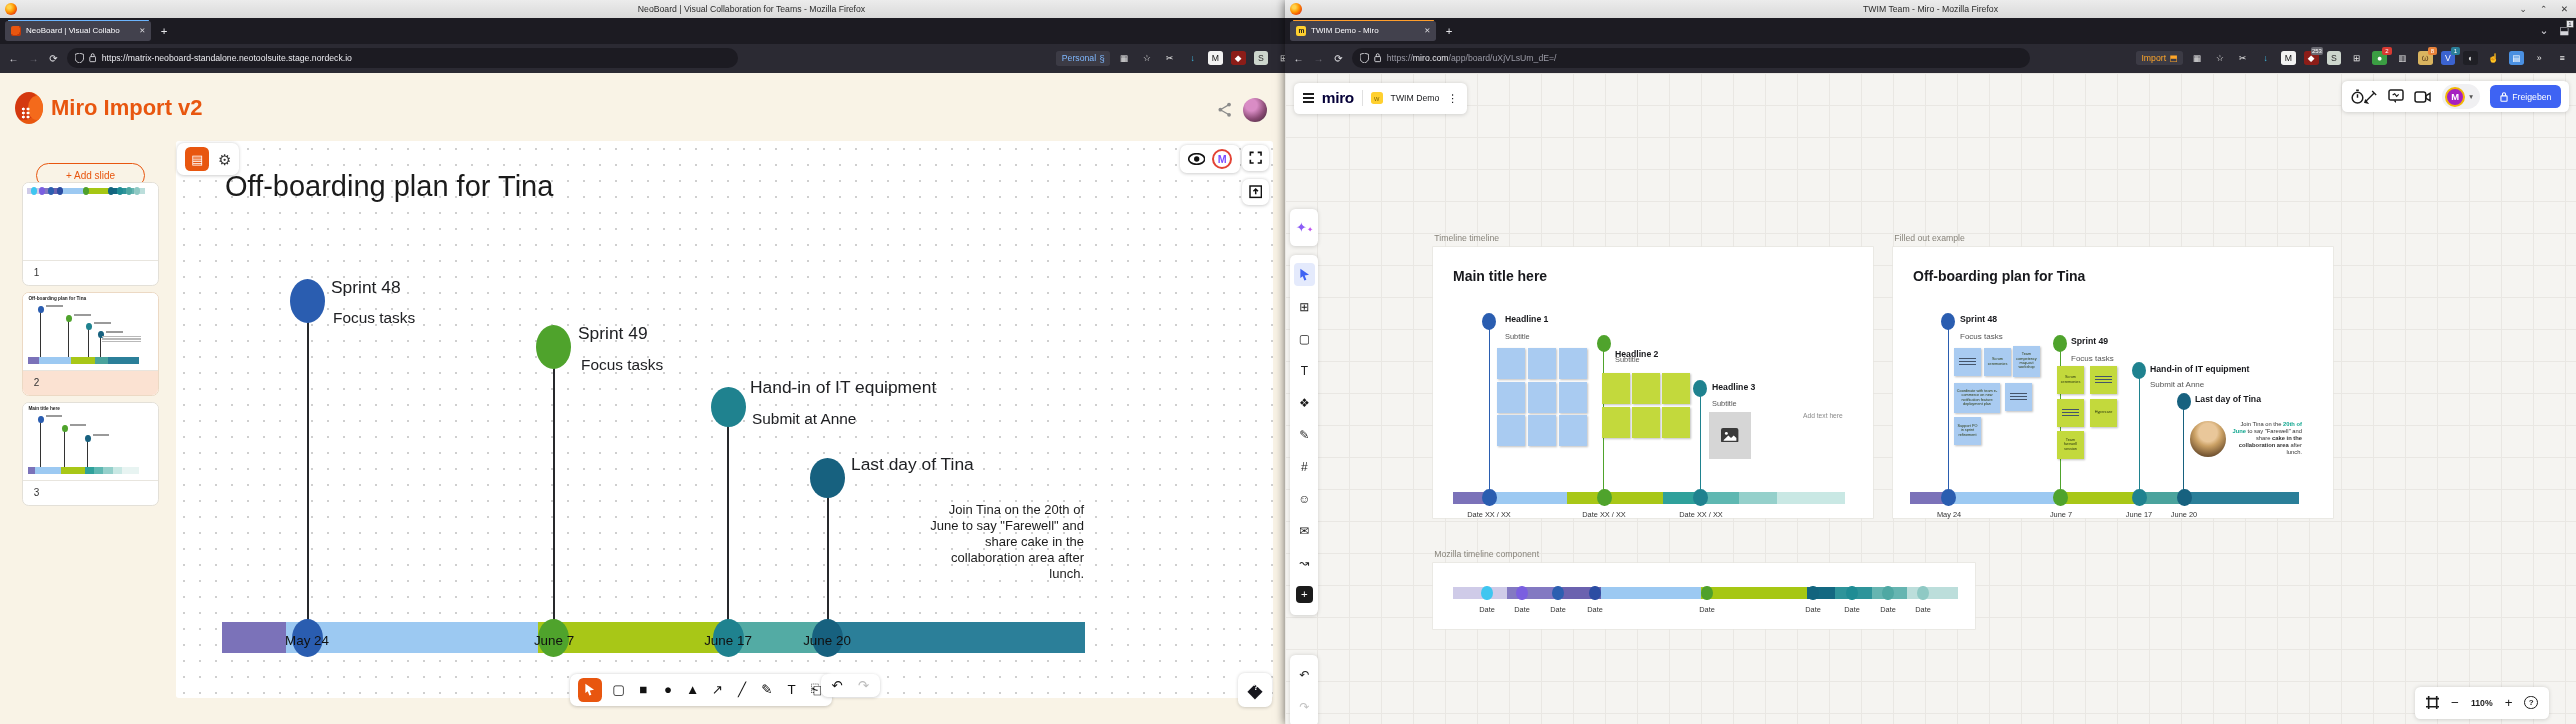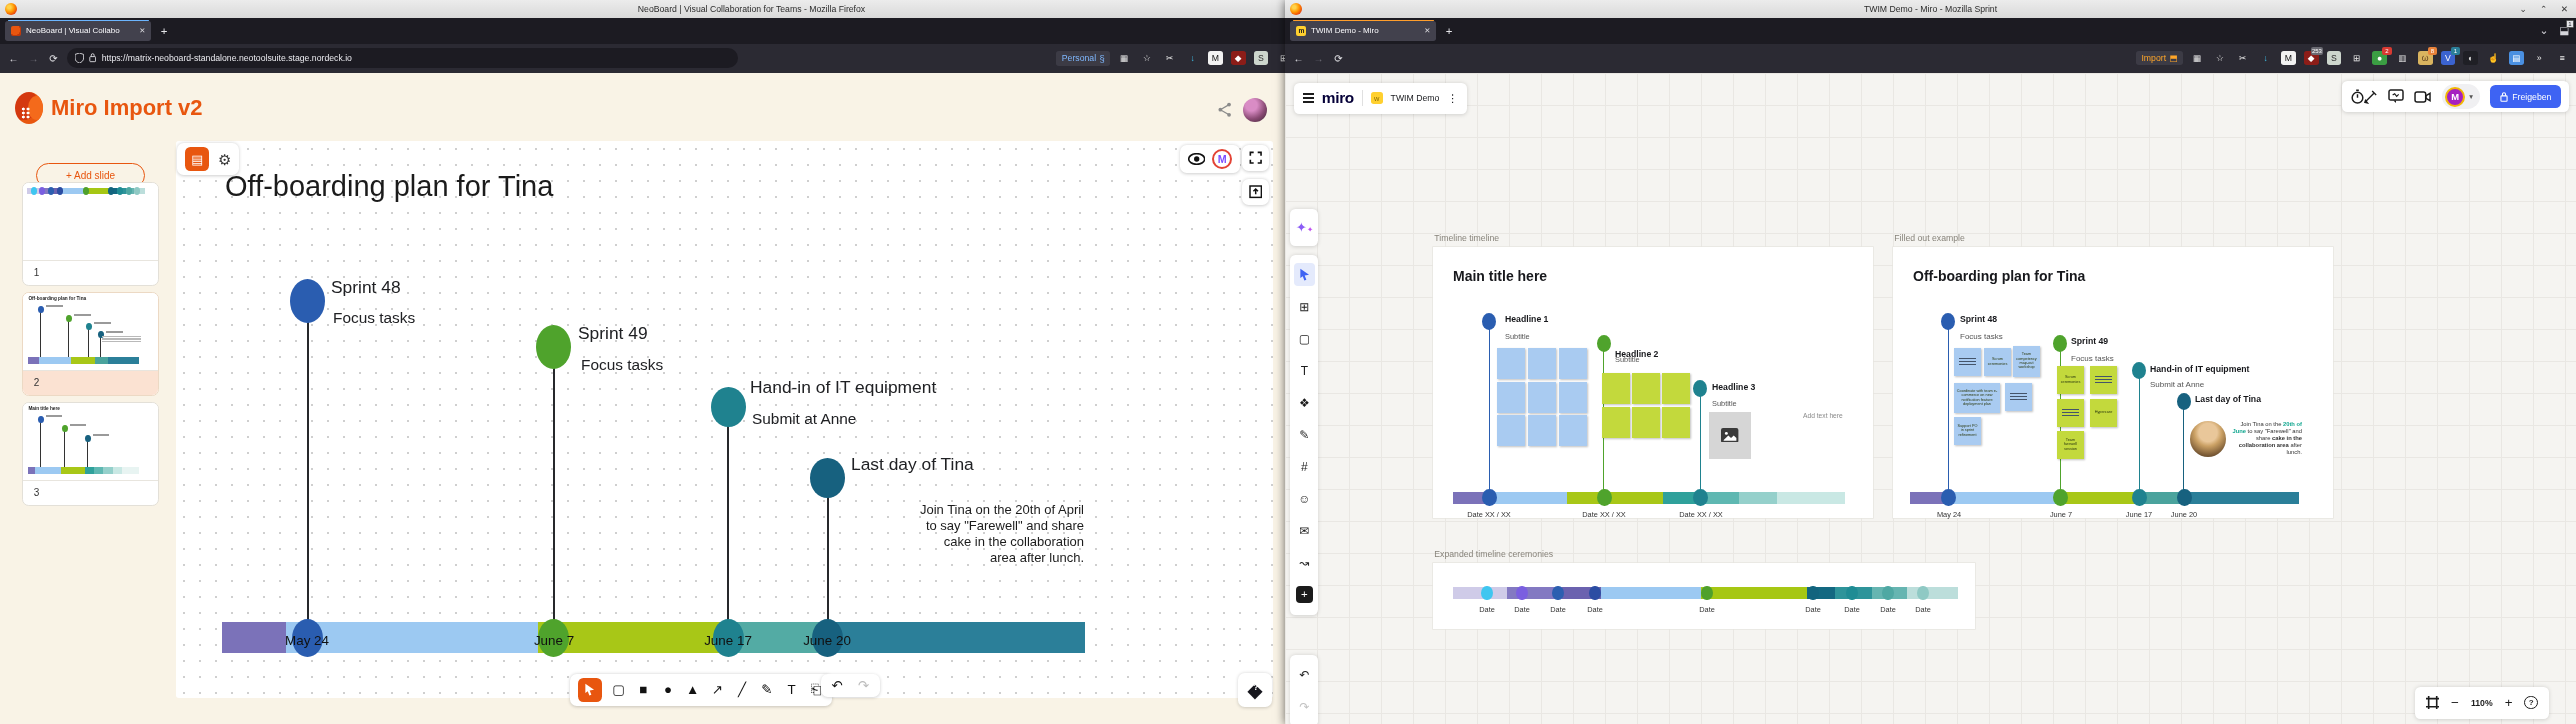--- a/index.html
+++ b/index.html
@@ -287,21 +287,21 @@
       <div class="mil-circle" style="left:360px;top:184px;width:35px;height:44px;background:#4fa32c"></div>
       <div class="mil-circle" style="left:535px;top:246px;width:35px;height:40px;background:#1f828f"></div>
       <div class="mil-circle" style="left:634px;top:317px;width:35px;height:40px;background:#17617f"></div>
       <div class="mil-title" style="left:155px;top:136px">Sprint 48</div>
       <div class="mil-sub" style="left:157px;top:168px">Focus tasks</div>
       <div class="mil-title" style="left:402px;top:182px">Sprint 49</div>
       <div class="mil-sub" style="left:405px;top:215px">Focus tasks</div>
       <div class="mil-title" style="left:574px;top:236px">Hand-in of IT equipment</div>
       <div class="mil-sub" style="left:576px;top:269px">Submit at Anne</div>
       <div class="mil-title" style="left:675px;top:313px">Last day of Tina</div>
-      <div class="nb-note">Join Tina on the 20th of April to say "Farewell" and share cake in the collaboration area after lunch.</div>
+      <div class="nb-note">Join Tina on the 20th of June to say "Farewell" and share cake in the collaboration area after lunch.</div>
 
       <div class="nb-bar" id="nb-bar">
           <div style="width:64px;height:100%;background:#7b72b9"></div>
           <div style="width:252px;height:100%;background:#9cc9f2"></div>
           <div style="width:191px;height:100%;background:#a8c717"></div>
           <div style="width:101px;height:100%;background:#53aba4"></div>
           <div style="width:256px;height:100%;background:#2b7f99"></div>
         </div>
       <div id="nb-bar-dots">
           <div style="position:absolute;left:116px;top:478px;width:31px;height:38px;border-radius:50%;background:#2a5db0"></div>
@@ -340,21 +340,21 @@
 
     <div class="card" style="position:absolute;left:1238px;top:600px;width:34px;height:34px;display:flex;align-items:center;justify-content:center">
       <span style="font-size:20px;color:#16161d;position:relative">◆<span style="position:absolute;left:6px;top:4.7px;font-size:8.7px;color:#fff;font-weight:bold">?</span></span>
     </div>
   </div>
 </div>
 
 <div class="window" id="win-right">
   <div class="titlebar">
     <div class="ff-logo"></div>
-    <span>TWIM Demo - Miro - Mozilla Sprint</span>
+    <span>TWIM Team - Miro - Mozilla Firefox</span>
     <div class="win-controls">
       <span>⌄</span>
       <span>⌃</span>
       <span>✕</span>
     </div>
   </div>
   <div class="tabbar">
     <div class="tab">
       <div class="tab-accent" style="background:#ff9e2c"></div>
       <div class="favicon" style="background:#ffd02f;color:#1a1a1a">m</div>
@@ -364,20 +364,30 @@
     <span class="newtab">+</span>
     <div class="tab-right">
       <span>⌄</span>
       <span style="position:relative">⬓<span class="mini-badge">1</span></span>
     </div>
   </div>
   <div class="navbar">
     <span class="nav-arrow">←</span>
     <span class="nav-arrow" style="color:#6f6f78">→</span>
     <span class="nav-arrow">⟳</span>
+    <div class="urlbox" style="width:678px">
+      <svg width="8.7" height="10" viewBox="0 0 12 14">
+          <path d="M6 0 L12 2 V7 C12 11 9 13 6 14 C3 13 0 11 0 7 V2 Z" fill="none" stroke="#e6e6ea" stroke-width="1.2"></path>
+        </svg>
+      <svg width="7.4" height="9.4" viewBox="0 0 10 13">
+          <rect x="1" y="5" width="8" height="7" rx="1" fill="none" stroke="#e6e6ea" stroke-width="1.2"></rect>
+          <path d="M3 5 V3 a2 2 0 0 1 4 0 V5" fill="none" stroke="#e6e6ea" stroke-width="1.2"></path>
+        </svg>
+      <span><span class="url-dim">https://</span><span>miro.com</span><span class="url-dim">/app/board/uXjVLsUm_dE=/</span></span>
+    </div>
     <div style="flex:1"></div>
     <div class="container-pill">
       <span style="color:#ffa629">Import</span>
       <span style="color:#ffa629;font-size:8.7px">⬒</span>
     </div>
     <div class="ext-row" id="ext-right">
         <div class="ext" style="background:transparent;color:#e8e8e8">▦</div>
         <div class="ext" style="background:transparent;color:#e8e8e8">☆</div>
         <div class="ext" style="background:transparent;color:#eeeeee">✂</div>
         <div class="ext" style="background:transparent;color:#3fc0e8">↓</div>
@@ -640,21 +650,21 @@
         </div>
       <div id="f2-dates">
           <div class="f-date" style="left:56px;top:263px">May 24</div>
           <div class="f-date" style="left:168px;top:263px">June 7</div>
           <div class="f-date" style="left:246px;top:263px">June 17</div>
           <div class="f-date" style="left:291px;top:263px">June 20</div>
         </div>
     </div>
 
     <div class="frame" style="left:148px;top:490px;width:542px;height:66px">
-      <div class="frame-label">Expanded timeline ceremonies</div>
+      <div class="frame-label">Mozilla timeline component</div>
       <div class="f-bar" style="left:20px;top:24px;width:505px" id="f3-bar">
           <div style="width:54px;height:100%;background:#cfcbe8"></div>
           <div style="width:55px;height:100%;background:#8379c2"></div>
           <div style="width:39px;height:100%;background:#6b62af"></div>
           <div style="width:100px;height:100%;background:#9cc9f2"></div>
           <div style="width:107px;height:100%;background:#a6c713"></div>
           <div style="width:28px;height:100%;background:#136881"></div>
           <div style="width:37px;height:100%;background:#2e949a"></div>
           <div style="width:35px;height:100%;background:#66b5b1"></div>
           <div style="width:51px;height:100%;background:#bcdedb"></div>

